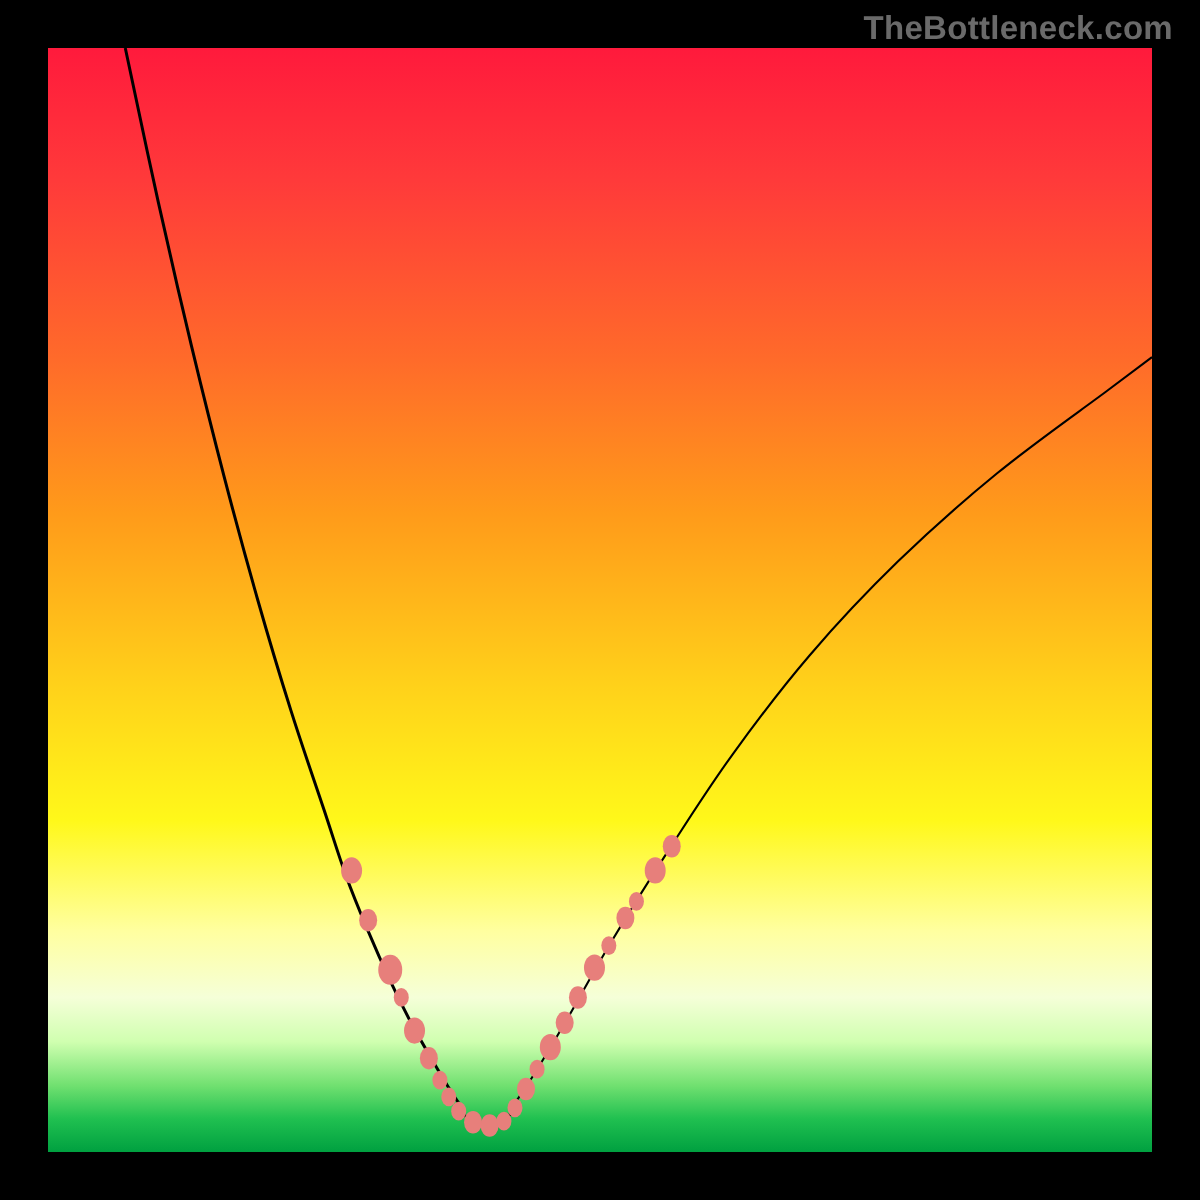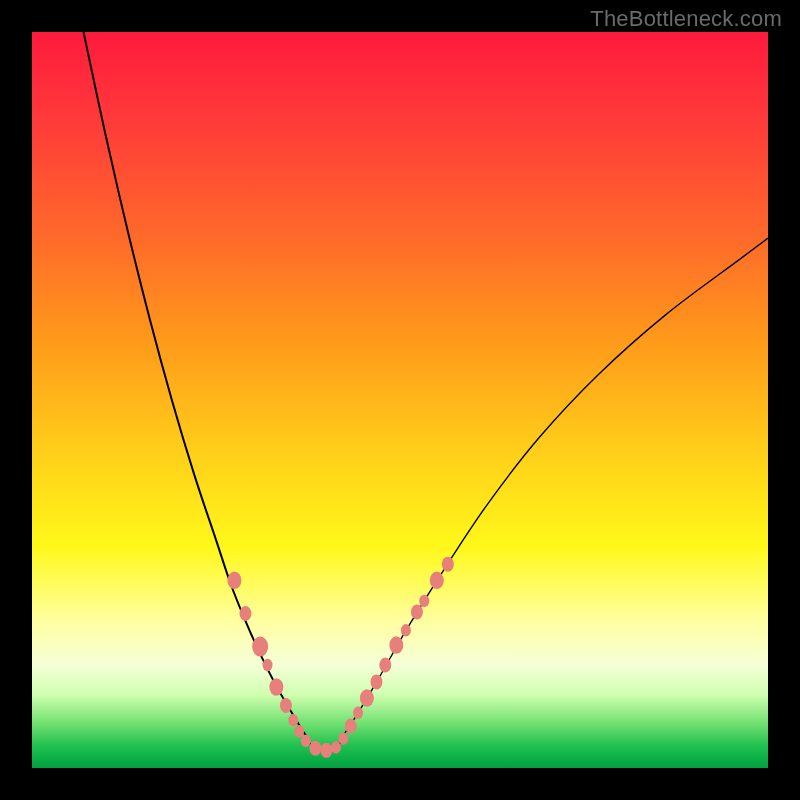--- a/index.html
+++ b/index.html
@@ -33,21 +33,21 @@
       #00a040 100%
     );
   }
   .watermark {
     position: absolute;
     top: 6px;
     right: 18px;
     color: #6a6a6a;
     font-size: 22px;
     letter-spacing: 0.2px;
-    font-weight: 400;
+    font-weight: 700;
     user-select: none;
   }
   svg.plot {
     position: absolute;
     left: 0;
     top: 0;
     width: 736px;
     height: 736px;
     overflow: visible;
   }

